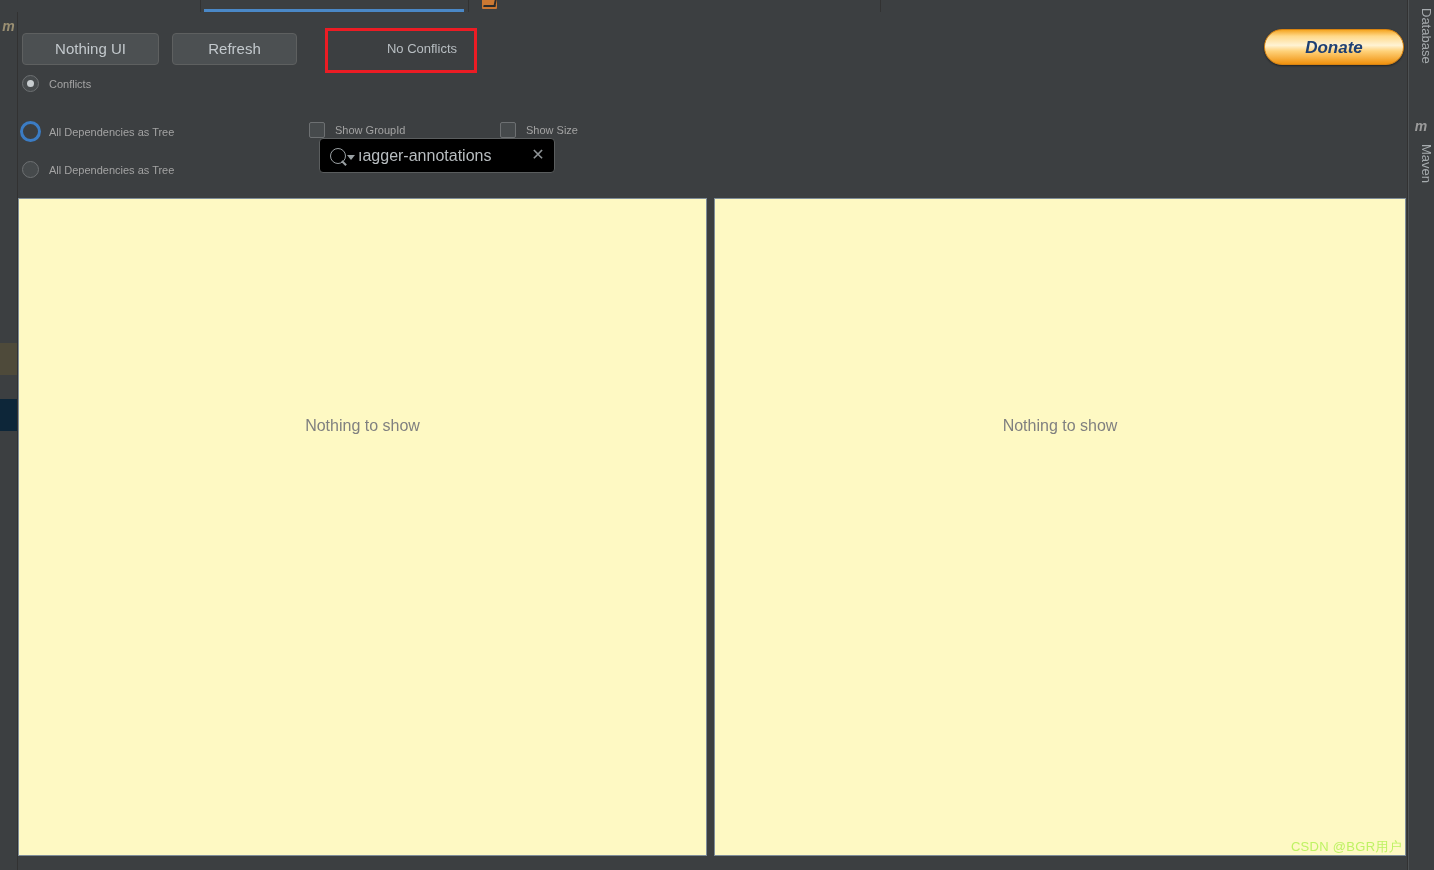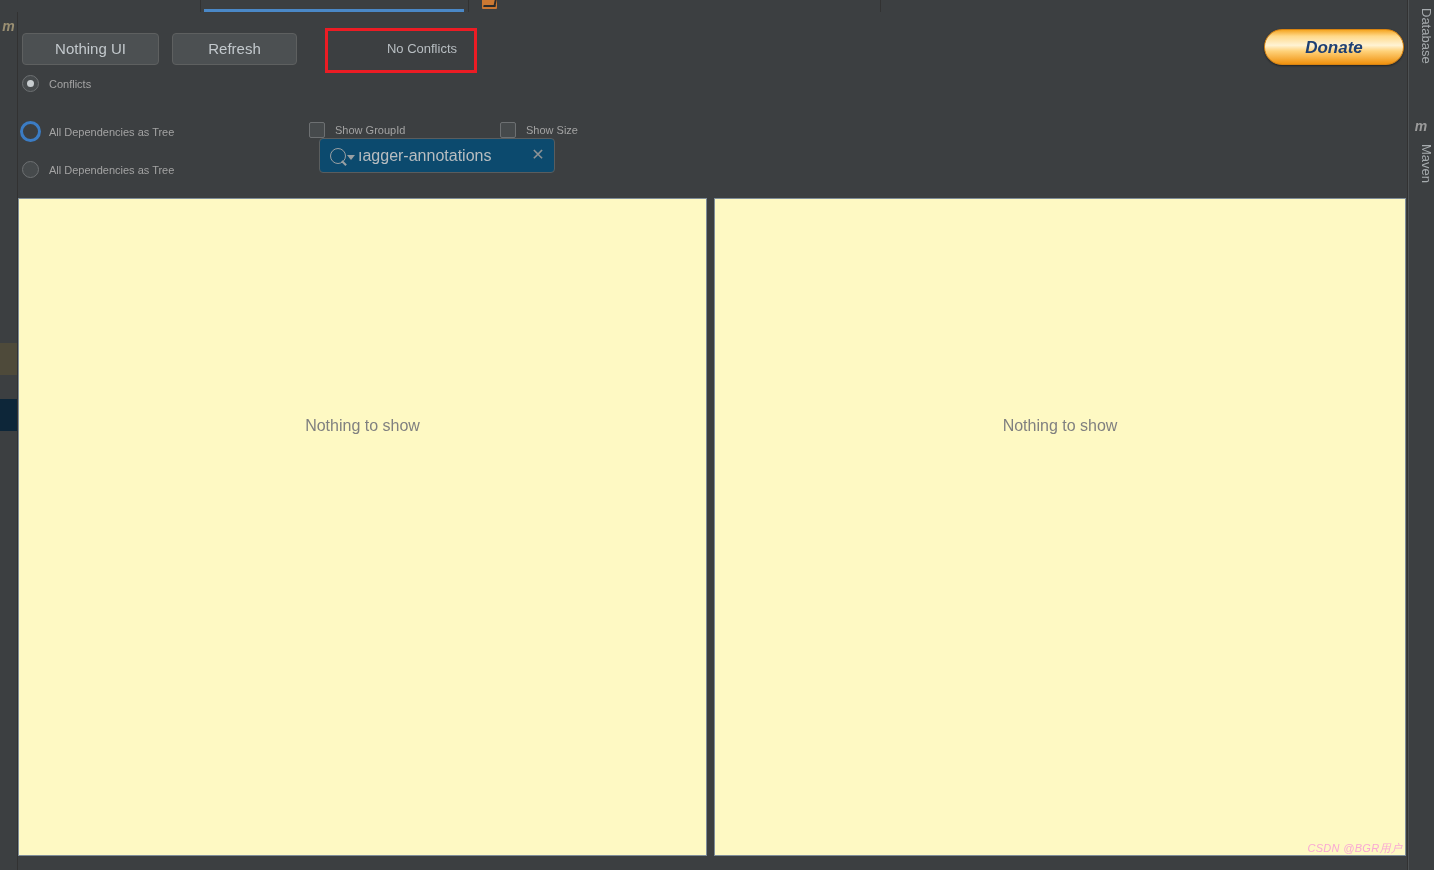--- a/index.html
+++ b/index.html
@@ -224,21 +224,21 @@
     border-radius: 2px;
     box-sizing: border-box;
     flex: 0 0 auto;
   }
 
   
   .search {
     position: absolute;
     left: 302px; top: 71px;
     width: 236px; height: 35px;
-    background: #0c4a6e;
+    background: #000000;
     border: 1px solid #5a5d5e;
     border-radius: 4px;
     box-sizing: border-box;
   }
   .search .mag {
     position: absolute;
     left: 10px; top: 9px;
     width: 14px; height: 14px;
     border: 1.6px solid #9aa0a3;
     border-radius: 50%;
@@ -336,25 +336,24 @@
     position: absolute;
     left: 0; top: 0;
     width: 1px; height: 870px;
     background: #4e5254;
   }
 
   
   .watermark {
     position: absolute;
     right: 32px; bottom: 14px;
-    font-size: 11px;
-    color: #f9a8d4;
+    font-size: 13px;
+    color: #bef264;
     letter-spacing: .3px;
     pointer-events: none;
-    font-style: italic;
   }
 </style>
 </head>
 <body>
 
 <div class="tabstrip">
   <div class="tab inactive1"></div>
   <div class="tab active"></div>
   <div class="tab inactive2"></div>
   <div class="tab-icon"></div>

